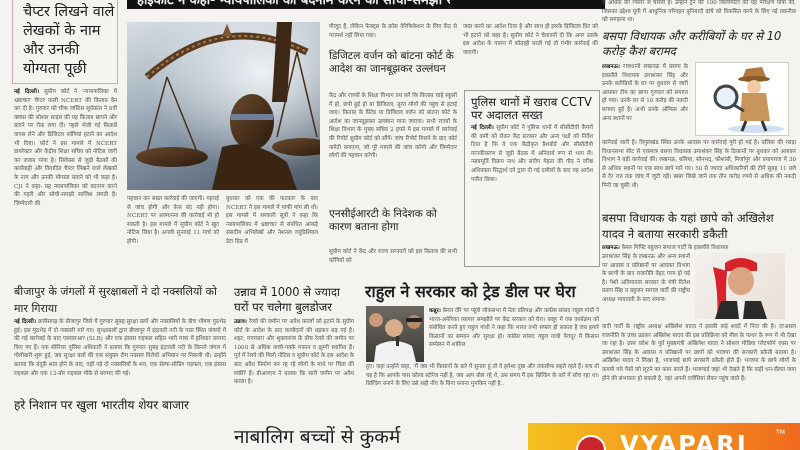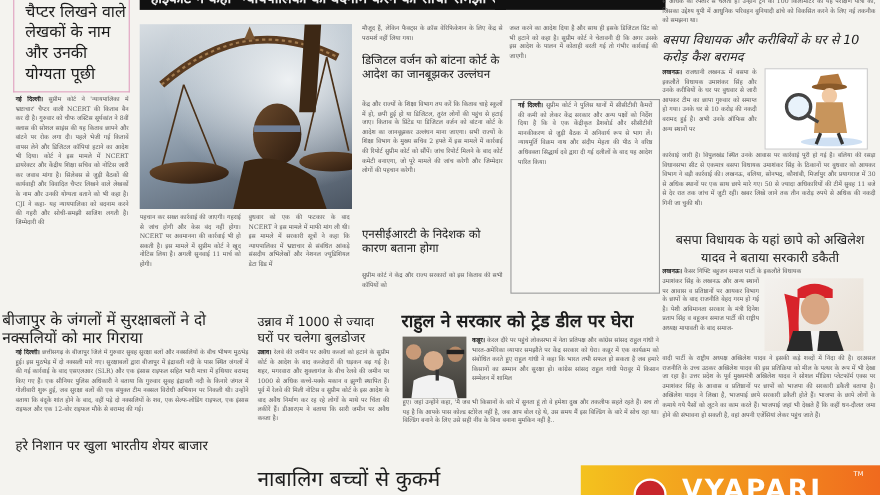--- a/index.html
+++ b/index.html
@@ -60,20 +60,21 @@
 
 <div class="abs body" style="left:329px;top:22px;width:128px;height:26px;">मौजूद हैं, लेकिन फैक्ट्स के क्रॉस वेरिफिकेशन के लिए केंद्र से परामर्श नहीं लिया गया।</div>
 <div class="abs hd" style="left:329px;top:49px;width:128px;font-size:10.5px;line-height:13px;">डिजिटल वर्जन को बांटना कोर्ट के आदेश का जानबूझकर उल्लंघन</div>
 <div class="abs body" style="left:329px;top:91px;width:128px;height:130px;">केंद्र और राज्यों के शिक्षा विभाग तय करें कि किताब चाहे स्कूलों में हो, छपी हुई हो या डिजिटल, तुरंत लोगों की पहुंच से हटाई जाए। किताब के प्रिंटेड या डिजिटल वर्जन को बांटना कोर्ट के आदेश का जानबूझकर उल्लंघन माना जाएगा। सभी राज्यों के शिक्षा विभाग के मुख्य सचिव 2 हफ्ते में इस मामले में कार्रवाई की रिपोर्ट सुप्रीम कोर्ट को सौंपें। जांच रिपोर्ट मिलने के बाद कोर्ट कमेटी बनाएगा, जो पूरे मामले की जांच करेगी और जिम्मेदार लोगों की पहचान करेगी।</div>
 <div class="abs hd" style="left:329px;top:207px;width:128px;font-size:10.5px;line-height:13px;">एनसीईआरटी के निदेशक को कारण बताना होगा</div>
 <div class="abs body" style="left:329px;top:247px;width:128px;height:18px;">सुप्रीम कोर्ट ने केंद्र और राज्य सरकारों को इस किताब की सभी कॉपियों को</div>
 
 <div class="abs body" style="left:463px;top:22px;width:135px;height:50px;">जब्त करने का आदेश दिया है और साथ ही इसके डिजिटल प्रिंट को भी हटाने को कहा है। सुप्रीम कोर्ट ने चेतावनी दी कि अगर उसके इस आदेश के पालन में कोताही बरती गई तो गंभीर कार्रवाई की जाएगी।</div>
 
 <div class="abs box" style="left:464px;top:90px;width:134px;height:175px;">
+  <div class="hd" style="padding:5px 6px 0 6px;font-size:11.5px;line-height:13px;">पुलिस थानों में खराब CCTV पर अदालत सख्त</div>
   <div class="body" style="padding:1px 6px 0 6px;height:118px;">
     <b>नई दिल्ली।</b> <span>सुप्रीम कोर्ट ने पुलिस थानों में सीसीटीवी कैमरों की कमी को लेकर केंद्र सरकार और अन्य पक्षों को निर्देश दिया है कि वे एक केंद्रीकृत डैशबोर्ड और सीसीटीवी मानकीकरण से जुड़ी बैठक में अनिवार्य रूप से भाग लें। न्यायमूर्ति विक्रम नाथ और संदीप मेहता की पीठ ने वरिष्ठ अधिवक्ता सिद्धार्थ दवे द्वारा दी गई दलीलों के बाद यह आदेश पारित किया।</span>
   </div>
 </div>
 
 <div class="abs body" style="left:602px;top:-2px;width:194px;height:27px;">से अधिक की रफ्तार से चलती है। उन्होंने ट्रेन की 100 किलोमीटर की यह परीक्षण यात्रा की, जिसका उद्देश्य यूपी में आधुनिक परिवहन बुनियादी ढांचे को विकसित करने के लिए नई तकनीक को समझना था।</div>
 <div class="abs hd" style="left:602px;top:29px;width:196px;font-size:11.5px;line-height:15px;font-style:italic;">बसपा विधायक और करीबियों के घर से 10 करोड़ कैश बरामद</div>
 <div class="abs body" style="left:602px;top:62px;width:86px;height:76px;">
   <b>लखनऊ।</b> <span>राजधानी लखनऊ में बसपा के इकलौते विधायक उमाशंकर सिंह और उनके करीबियों के घर पर बुधवार से जारी आयकर टीम का छापा गुरुवार को समाप्त हो गया। उनके घर से 10 करोड़ की नकदी बरामद हुई है। अभी उनके ऑफिस और अन्य स्थानों पर</span>
 </div>
@@ -84,37 +85,37 @@
     <ellipse cx="58" cy="16" rx="16" ry="3" fill="#8a5a2a"></ellipse>
     <circle cx="58" cy="24" r="7" fill="#f1c9a3"></circle>
     <path d="M46 30 L70 30 L74 58 L44 58 Z" fill="#c8955c"></path>
     <line x1="50" y1="58" x2="46" y2="68" stroke="#333" stroke-width="3"></line>
     <line x1="66" y1="58" x2="70" y2="68" stroke="#333" stroke-width="3"></line>
     <circle cx="30" cy="34" r="11" fill="#e8f2fb" stroke="#444" stroke-width="3"></circle>
     <line x1="38" y1="42" x2="48" y2="48" stroke="#444" stroke-width="3"></line>
   </svg>
 </div>
 <div class="abs body" style="left:602px;top:138px;width:194px;height:70px;">कार्रवाई जारी है। विपुलखंड स्थित उनके आवास पर कार्रवाई पूरी हो गई है। बलिया की रसड़ा विधानसभा सीट से एकमात्र बसपा विधायक उमाशंकर सिंह के ठिकानों पर बुधवार को आयकर विभाग ने बड़ी कार्रवाई की। लखनऊ, बलिया, सोनभद्र, कौशांबी, मिर्जापुर और प्रयागराज में 30 से अधिक स्थानों पर एक साथ छापे मारे गए। 50 से ज्यादा अधिकारियों की टीमें सुबह 11 बजे से देर रात तक जांच में जुटी रहीं। खबर लिखे जाने तक तीन करोड़ रुपये से अधिक की नकदी गिनी जा चुकी थी।</div>
-<div class="abs hd" style="left:602px;top:210px;width:196px;font-size:11.5px;line-height:16px;text-align:center;">बसपा विधायक के यहां छापे को अखिलेश यादव ने बताया सरकारी डकैती</div>
+<div class="abs hd" style="left:602px;top:210px;width:196px;font-size:11.5px;line-height:16px;">बसपा विधायक के यहां छापे को अखिलेश यादव ने बताया सरकारी डकैती</div>
 <div class="abs body" style="left:602px;top:243px;width:194px;height:9px;">
   <b>लखनऊ।</b> <span>कैसर गिफ्टि बहुजन समाज पार्टी के इकलौते विधायक</span>
 </div>
 <div class="abs body" style="left:602px;top:252px;width:88px;height:70px;">उमाशंकर सिंह के लखनऊ और अन्य स्थानों पर आवास व प्रतिष्ठानों पर आयकर विभाग के छापों के बाद राजनीति बेहद गरम हो गई है। पेशी अविमानता सरकार के मंत्री दिनेश प्रताप सिंह व बहुजन समाज पार्टी की राष्ट्रीय अध्यक्ष मायावती के बाद समाज-</div>
 <div class="abs photo" style="left:695px;top:253px;width:90px;height:66px;background:linear-gradient(135deg,#f3f1ee 0%,#e9e0d5 100%);">
   <svg width="90" height="66" viewBox="0 0 90 66">
     <path d="M30 10 Q45 0 62 10 L62 18 L30 18 Z" fill="#d8232a"></path>
     <ellipse cx="46" cy="28" rx="13" ry="14" fill="#d9a582"></ellipse>
     <path d="M18 14 Q24 40 22 66 L32 66 Q30 40 32 18 Z" fill="#d8232a"></path>
     <path d="M26 48 L66 48 L72 66 L20 66 Z" fill="#2a2a2a"></path>
     <path d="M42 48 L50 48 L48 66 L44 66 Z" fill="#f2f2f2"></path>
   </svg>
 </div>
 <div class="abs body" style="left:602px;top:322px;width:194px;height:86px;">वादी पार्टी के राष्ट्रीय अध्यक्ष अखिलेश यादव ने इसकी कड़े शब्दों में निंदा की है। दरअसल राजनीति के उच्च उठकर अखिलेश यादव की इस प्रतिक्रिया को मील के पत्थर के रूप में भी देखा जा रहा है। उत्तर प्रदेश के पूर्व मुख्यमंत्री अखिलेश यादव ने सोशल मीडिया प्लेटफॉर्म एक्स पर उमाशंकर सिंह के आवास व प्रतिष्ठानों पर छापों को भाजपा की सरकारी डकैती बताया है। अखिलेश यादव ने लिखा है, भाजपाई छापे सरकारी डकैती होते हैं। भाजपा के छापे लोगों के कमाये गये पैसों को लूटने का काम करते हैं। भाजपाई जहां भी देखते हैं कि कहीं धन-दौलत जमा होने की संभावना हो सकती है, वहां अपनी एजेंसियां लेकर पहुंच जाते हैं।</div>
 
-<div class="abs hd" style="left:2px;top:283px;width:215px;font-size:14px;line-height:17px;">बीजापुर के जंगलों में सुरक्षाबलों ने दो नक्सलियों को मार गिराया</div>
+<div class="abs hd" style="left:14px;top:283px;width:215px;font-size:11px;line-height:17px;">बीजापुर के जंगलों में सुरक्षाबलों ने दो नक्सलियों को मार गिराया</div>
 <div class="abs body" style="left:14px;top:317px;width:212px;height:87px;">
   <b>नई दिल्ली।</b> <span>छत्तीसगढ़ के बीजापुर जिले में गुरुवार सुबह सुरक्षा बलों और नक्सलियों के बीच भीषण मुठभेड़ हुई। इस मुठभेड़ में दो नक्सली मारे गए। सुरक्षाबलों द्वारा बीजापुर में इंद्रावती नदी के पास स्थित जंगलों में की गई कार्रवाई के बाद एसएलआर (SLR) और एक इंसास राइफल सहित भारी मात्रा में हथियार बरामद किए गए हैं। एक सीनियर पुलिस अधिकारी ने बताया कि गुरुवार सुबह इंद्रावती नदी के किनारे जंगल में गोलीबारी शुरू हुई, जब सुरक्षा बलों की एक संयुक्त टीम नक्सल विरोधी अभियान पर निकली थी। उन्होंने बताया कि बंदूकें शांत होने के बाद, वहीं पड़े दो नक्सलियों के शव, एक सेल्फ-लोडिंग राइफल, एक इंसास राइफल और एक 12-बोर राइफल मौके से बरामद की गई।</span>
 </div>
 
 <div class="abs hd" style="left:14px;top:397px;width:220px;font-size:12px;line-height:16px;">
   <div>हरे निशान पर खुला भारतीय शेयर बाजार</div>
 </div>
 
 <div class="abs hd" style="left:234px;top:285px;width:120px;font-size:11.5px;line-height:15px;">उन्नाव में 1000 से ज्यादा घरों पर चलेगा बुलडोजर</div>
 <div class="abs body" style="left:234px;top:317px;width:120px;height:86px;">

